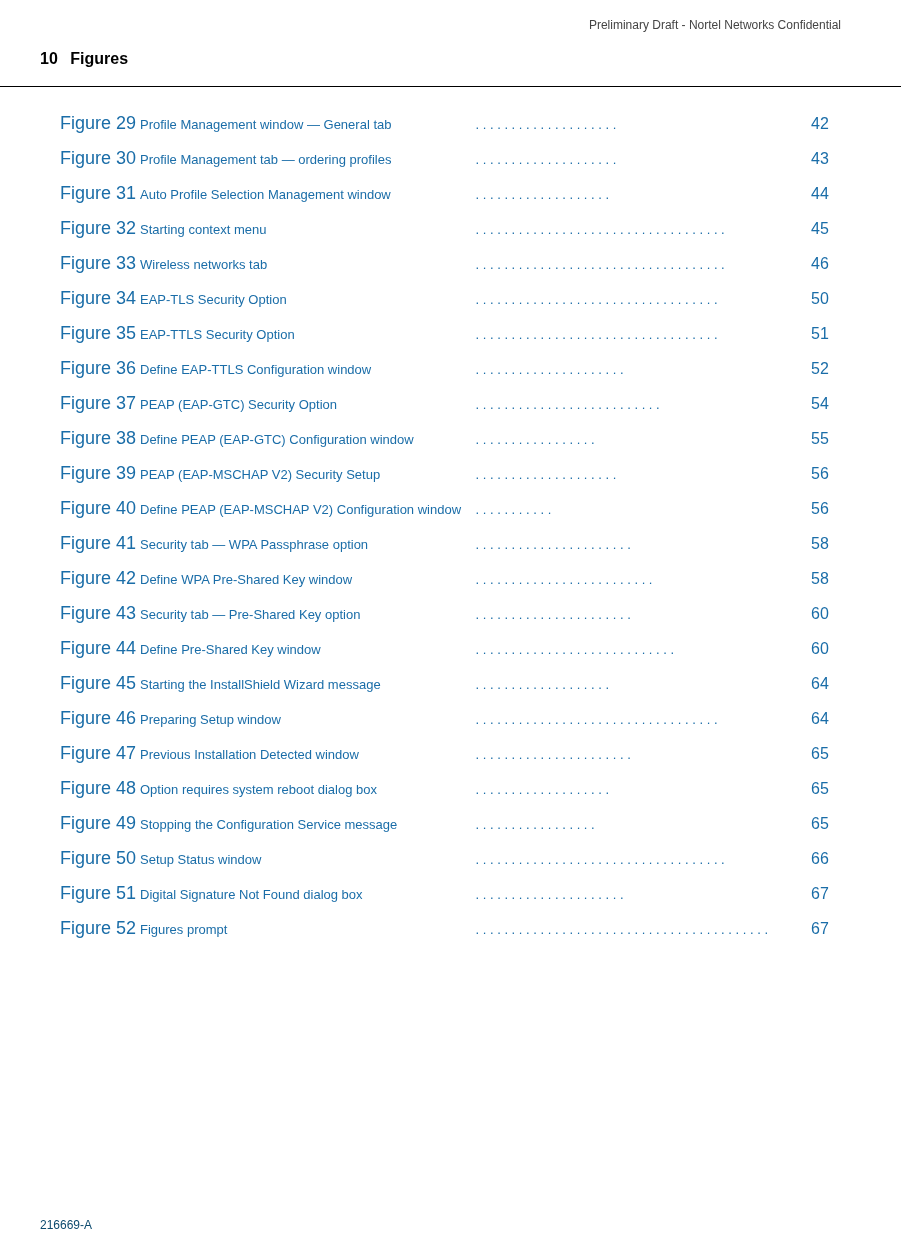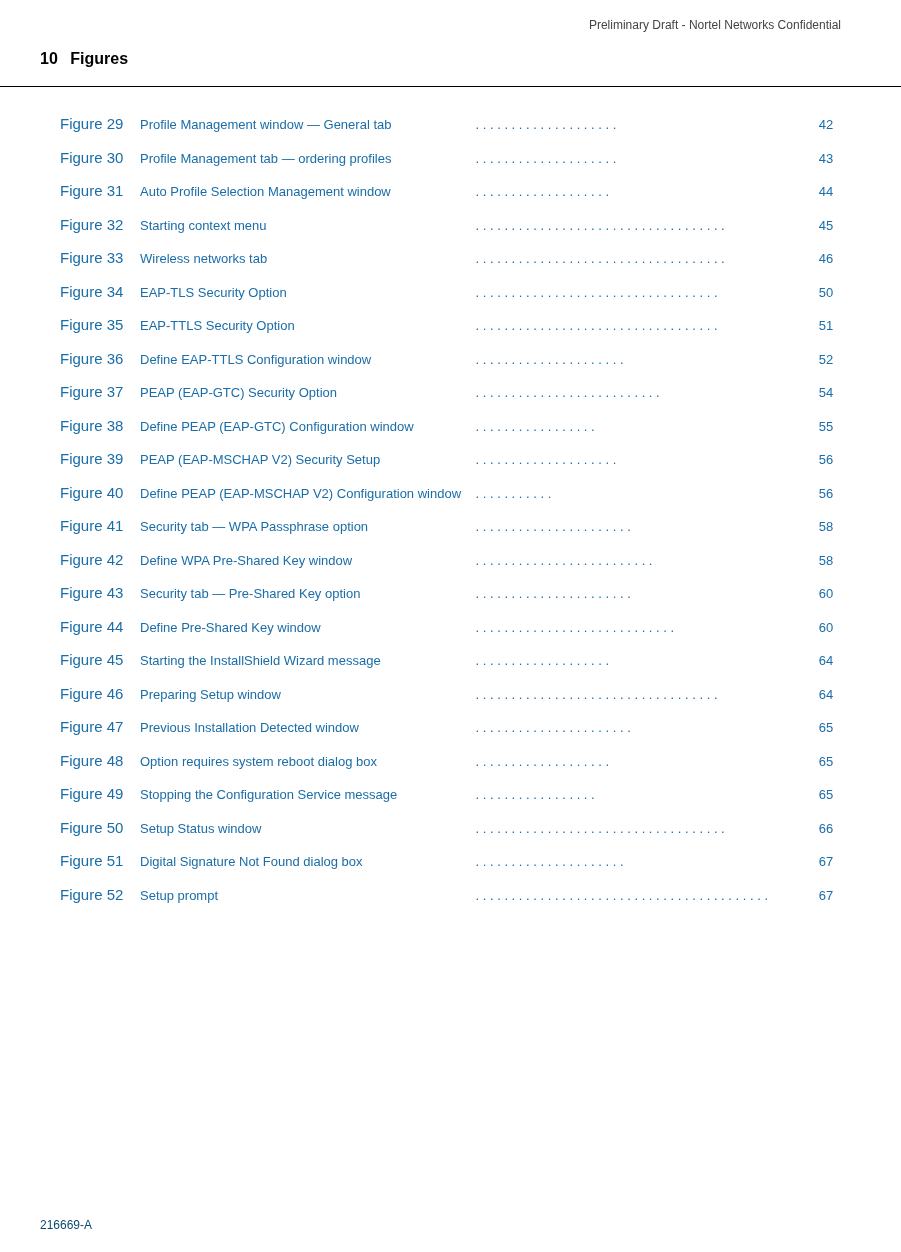--- a/index.html
+++ b/index.html
@@ -38,35 +38,35 @@
     }
     .toc-entry {
       display: flex;
       align-items: baseline;
       margin-bottom: 5px;
       line-height: 1.5;
     }
     .toc-figure-num {
       color: #1a6da8;
       min-width: 80px;
-      font-size: 15px;
+      font-size: 18px;
       flex-shrink: 0;
     }
     .toc-figure-title {
       color: #1a6da8;
       font-size: 13px;
       flex: 1;
       white-space: nowrap;
       margin-top: 8px;
     }
     .toc-page-num {
       color: #1a6da8;
-      font-size: 13px;
+      font-size: 16px;
       min-width: 30px;
-      text-align: center;
+      text-align: left;
       flex-shrink: 0;
     }
     .page-footer {
       position: absolute;
       bottom: 20px;
       left: 40px;
       font-size: 12px;
       color: #0c4a6e;
     }
     .dots-line {
@@ -225,21 +225,21 @@
       <span class="toc-page-num">66</span>
     </div>
     <div class="toc-entry">
       <span class="toc-figure-num">Figure 51</span>
       <span class="toc-figure-title">Digital Signature Not Found dialog box</span>
       <span class="dots-line" style="color: rgb(26, 109, 168);"> . . . . . . . . . . . . . . . . . . . . . </span>
       <span class="toc-page-num">67</span>
     </div>
     <div class="toc-entry">
       <span class="toc-figure-num">Figure 52</span>
-      <span class="toc-figure-title">Setup prompt</span>
+      <span class="toc-figure-title">Figures prompt</span>
       <span class="dots-line" style="color: rgb(26, 109, 168);"> . . . . . . . . . . . . . . . . . . . . . . . . . . . . . . . . . . . . . . . . . </span>
       <span class="toc-page-num">67</span>
     </div>
   </div>
 
 <div class="page-footer">
   <span>216669-A</span>
 </div>
 
 </body></html>

